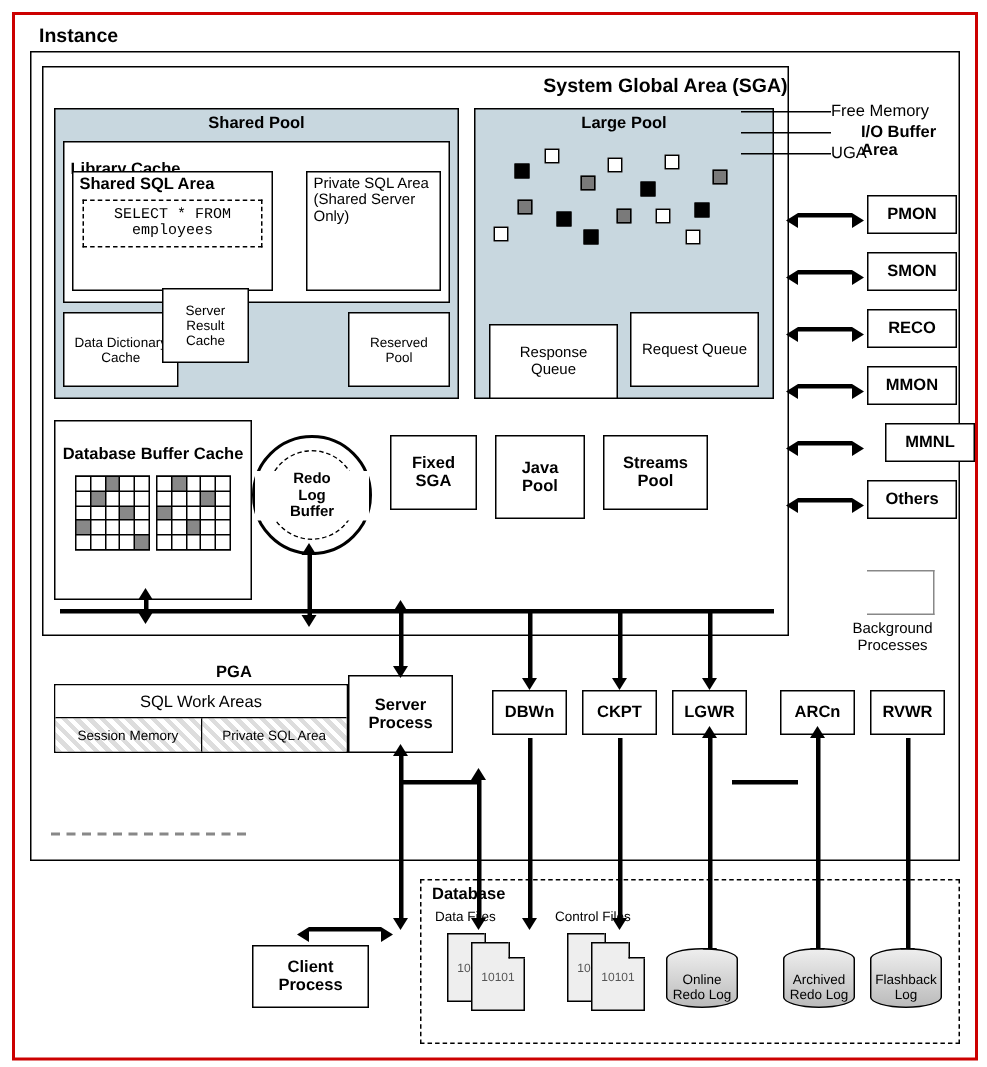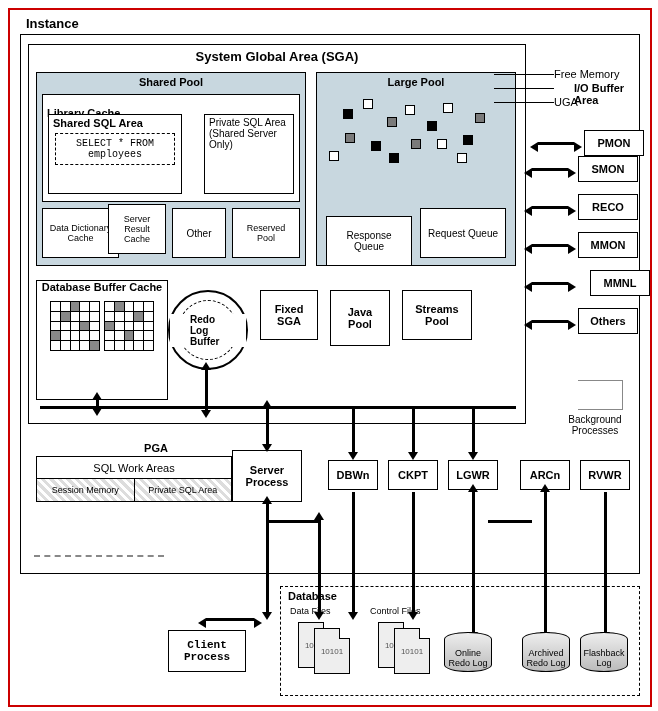--- a/index.html
+++ b/index.html
@@ -120,56 +120,55 @@
     position: relative;
     background: #fff;
   }
   .ring::before {
     content: "";
     position: absolute;
     inset: 8px;
     border: 1px dashed #000;
     border-radius: 50%;
   }
-  .ring-lbl { font-size: 10px; font-weight: bold; line-height: 1.1; z-index: 1; background: #fff; padding: 0 20px; }
+  .ring-lbl { font-size: 10px; font-weight: bold; text-align: center; line-height: 1.1; z-index: 1; background: #fff; padding: 0 20px; }
   .hatch { background: repeating-linear-gradient(45deg, #ddd, #ddd 3px, #fff 3px, #fff 6px); }
 
   .pos { position: absolute; }
 </style>
 </head>
 <body>
 
 <div class="frame">
 
   <div class="pos bold" style="left:16px; top:6px; font-size:13px;">Instance</div>
 
   <div class="pos box" style="left:10px; top:24px; width:620px; height:540px;"></div>
 
   <div class="pos box" style="left:18px; top:34px; width:498px; height:380px;">
-    <div class="title" style="padding:4px 0; font-size:13px;">System Global Area (SGA)</div>
+    <div class="title" style="padding:4px 0; font-size:13px;text-align:right;">System Global Area (SGA)</div>
   </div>
 
   <div class="pos box blue" style="left:26px; top:62px; width:270px; height:194px;">
     <div class="title" style="padding:3px 0;">Shared Pool</div>
   </div>
 
   <div class="pos box" style="left:32px; top:84px; width:258px; height:108px;">
     <div class="bold" style="padding:12px 4px;">Library Cache</div>
   </div>
 
   <div class="pos box" style="left:38px; top:104px; width:134px; height:80px;">
     <div class="bold" style="padding:2px 4px;">Shared SQL Area</div>
     <div style="border:1px dashed #000; margin:2px 6px; padding:4px; font-family: 'Courier New', monospace; font-size:10px; text-align:center;">SELECT * FROM employees</div>
   </div>
 
   <div class="pos box" style="left:194px; top:104px; width:90px; height:80px; font-size:10px; padding:2px 4px;">Private SQL Area (Shared Server Only)</div>
 
   <div class="pos smallbox" style="left:32px; top:198px; width:77px; height:50px; font-size:9px;">Data Dictionary Cache</div>
-  <div class="pos smallbox" style="left:98px; top:194px; width:58px; height:50px; font-size:9px;">Server Result Cache</div>
-  <div class="pos smallbox" style="left:162px; top:198px; width:54px; height:50px; font-size:10px;">Other</div>
+  <div class="pos smallbox" style="left:98px; top:182px; width:58px; height:50px; font-size:9px;">Server Result Cache</div>
   <div class="pos smallbox" style="left:222px; top:198px; width:68px; height:50px; font-size:9px;">Reserved Pool</div>
 
   <div class="pos box blue" style="left:306px; top:62px; width:200px; height:194px;">
     <div class="title" style="padding:3px 0;">Large Pool</div>
 
     <div style="position:relative; height:100px;">
       <span class="legend-sq lsq-black pos" style="left:26px; top:18px;"></span>
       <span class="legend-sq lsq-white pos" style="left:46px; top:8px;"></span>
       <span class="legend-sq lsq-gray pos" style="left:70px; top:26px;"></span>
       <span class="legend-sq lsq-gray pos" style="left:28px; top:42px;"></span>
@@ -189,21 +188,21 @@
   <div class="pos smallbox" style="left:316px; top:206px; width:86px; height:50px; font-size:10px;">Response Queue</div>
   <div class="pos smallbox" style="left:410px; top:198px; width:86px; height:50px; font-size:10px;">Request Queue</div>
 
   <div class="pos" style="left:484px; top:64px; width:60px; height:1px; border-top:1px solid #000;"></div>
   <div class="pos" style="left:544px; top:58px; font-size:11px;">Free Memory</div>
   <div class="pos" style="left:484px; top:78px; width:60px; height:1px; border-top:1px solid #000;"></div>
   <div class="pos" style="left:564px; top:72px; font-size:11px;font-weight:bold;">I/O Buffer Area</div>
   <div class="pos" style="left:484px; top:92px; width:60px; height:1px; border-top:1px solid #000;"></div>
   <div class="pos" style="left:544px; top:86px; font-size:11px;">UGA</div>
 
-  <div class="pos box" style="left:26px; top:270px; width:132px; height:120px; text-align:center; padding-top:0;">
+  <div class="pos box" style="left:26px; top:270px; width:132px; height:120px; text-align:center; padding-top:16px;">
     <div class="bold" style="font-size:11px;">Database Buffer Cache</div>
     <div style="display:flex; gap:4px; justify-content:center; margin-top:8px;">
       <div class="grid-cache" style="width:48px; height:48px; grid-template-columns:repeat(5,1fr);">
         <div></div>
           <div></div>
           <div class="g"></div>
           <div></div>
           <div></div>
         <div></div>
           <div class="g"></div>
@@ -262,21 +261,21 @@
     </div>
   </div>
 
   <div class="pos smallbox bold" style="left:250px; top:280px; width:58px; height:50px; font-size:11px;">Fixed SGA</div>
 
   <div class="pos smallbox blue bold" style="left:320px; top:280px; width:60px; height:56px; font-size:11px;">Java Pool</div>
 
   <div class="pos smallbox blue bold" style="left:392px; top:280px; width:70px; height:50px; font-size:11px;">Streams Pool</div>
 
   <div class="pos" style="left:522px; top:120px;">
-    <div style="display:flex; align-items:center; gap:10px; margin-bottom:0;justify-content:center;">
+    <div style="display:flex; align-items:center; gap:10px; margin-bottom:12px;">
       <div class="arrow-both"></div>
       <div class="smallbox bold" style="width:60px; height:26px;">PMON</div>
     </div>
     <div style="display:flex; align-items:center; gap:10px; margin-bottom:12px;">
       <div class="arrow-both"></div>
       <div class="smallbox bold" style="width:60px; height:26px;">SMON</div>
     </div>
     <div style="display:flex; align-items:center; gap:10px; margin-bottom:12px;">
       <div class="arrow-both"></div>
       <div class="smallbox bold" style="width:60px; height:26px;">RECO</div>
@@ -377,18 +376,18 @@
         <span>Archived Redo Log</span>
       </div>
   </div>
 
   <div class="pos" style="left:570px; top:622px;">
     <div class="cyl">
         <span>Flashback Log</span>
       </div>
   </div>
 
-  <div class="pos smallbox bold" style="left:158px; top:620px; width:78px; height:42px;font-family:Liberation Mono, monospace;">Client Process</div>
+  <div class="pos smallbox bold" style="left:158px; top:620px; width:78px; height:42px;">Client Process</div>
 
   <div class="pos" style="left:196px; top:608px; width:60px; height:0;">
     <div class="arrow-both" style="width:48px; transform:rotate(0deg);"></div>
   </div>
 </div>
 
 </body></html>

